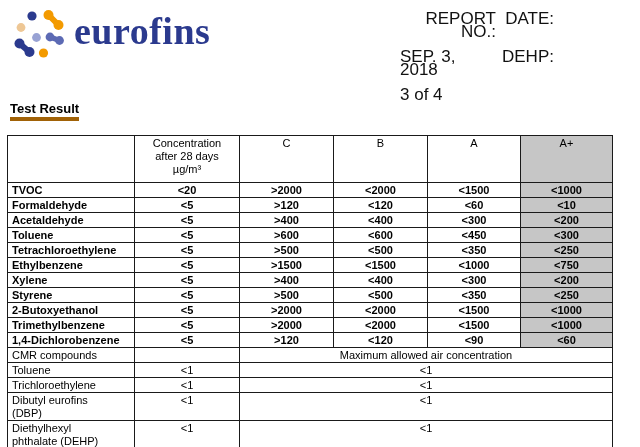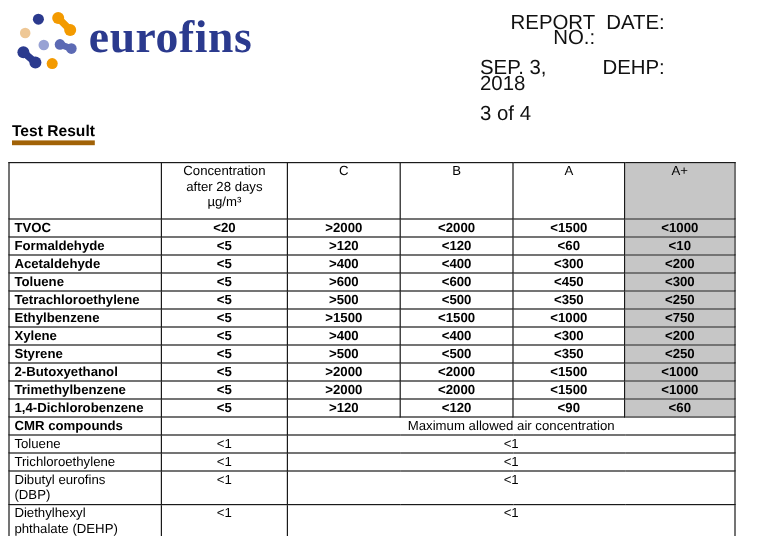--- a/index.html
+++ b/index.html
@@ -40,21 +40,21 @@
   table.t td{
     border:1px solid var(--border-col,#1a1a1a);
     font-size:11px;line-height:13px;padding:1px 3px 0 3px;vertical-align:top;
     overflow:hidden;
   }
   .hcell{height:47px;text-align:center;}
   .hline{display:block;}
   .center{text-align:center;}
   .name-cell{text-align:left;padding-left:4px !important;white-space:pre-line;}
   .gray{background:var(--gray-col,#c6c6c6);}
-  .bold{font-weight:bold;}
+  .bold{font-weight:normal;}
   tr.main-row{height:15px;font-weight:bold;}
   tr.cmr-row{height:15px;}
 </style>
 </head>
 <body>
 
 
 
 <div class="hdr">
   <div class="logo">

